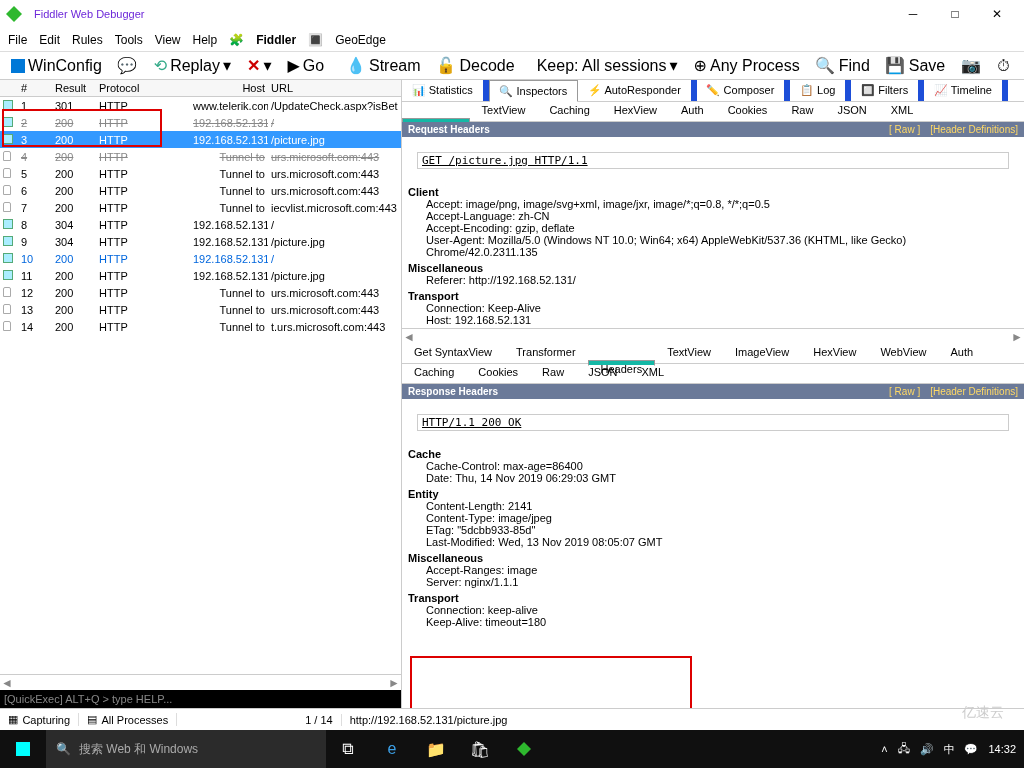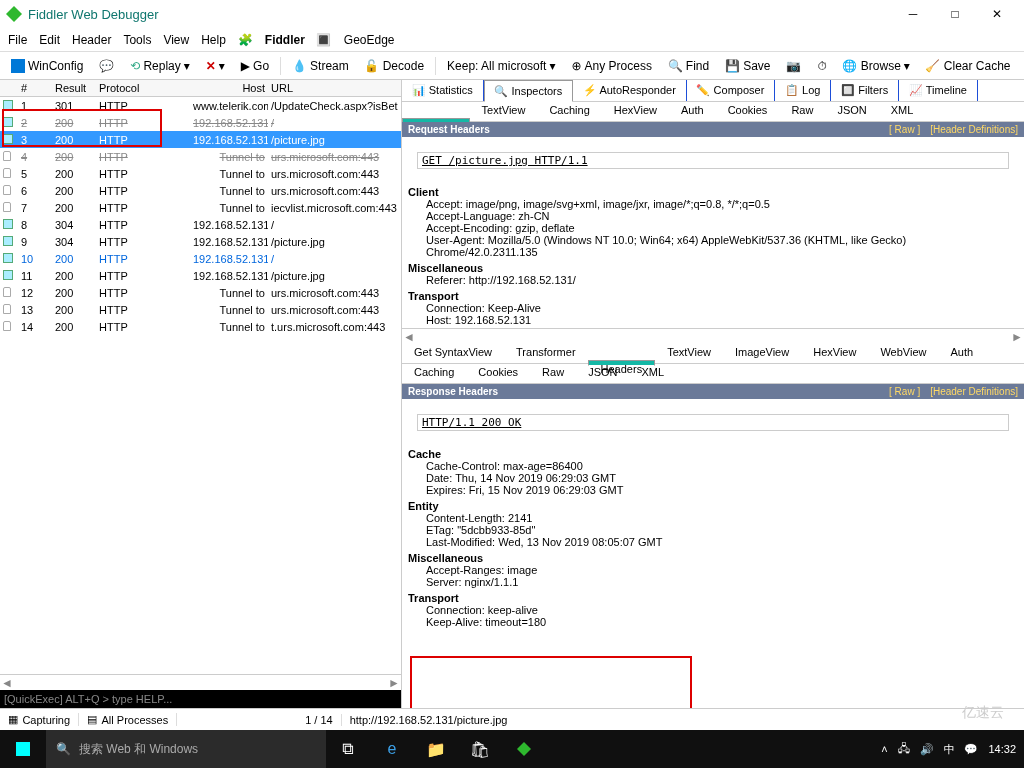--- a/index.html
+++ b/index.html
@@ -1,24 +1,24 @@
 <!DOCTYPE html>
 <html><head>
 <meta charset="utf-8">
 <style>
 * { box-sizing: border-box; margin: 0; padding: 0; font-family: "Segoe UI", Tahoma, sans-serif; }
 body { width: 1024px; height: 768px; overflow: hidden; background: #fff; font-size: 12px; display: flex; flex-direction: column; }
 .titlebar { height: 28px; display: flex; align-items: center; padding: 0 6px; }
 .titlebar .icon { width: 16px; height: 16px; background: #2eb82e; clip-path: polygon(50% 0,100% 50%,50% 100%,0 50%); margin-right: 6px; }
-.titlebar .title { flex: 1; color: #0f766e; font-size: 13px; }
+.titlebar .title { flex: 1; color: #6d28d9; font-size: 11px; margin-left: 6px; }
 .titlebar .wbtn { width: 42px; height: 28px; display: flex; align-items: center; justify-content: center; }
 .menubar { height: 24px; display: flex; align-items: center; padding: 0 8px; gap: 12px; border-bottom: 1px solid #ddd; }
 .menubar span { font-size: 12px; }
 .fiddler-menu { font-weight: bold; }
-.toolbar { height: 28px; display: flex; align-items: center; padding: 0 6px; gap: 6px; border-bottom: 1px solid #ccc; font-size: 12px; }
+.toolbar { height: 28px; display: flex; align-items: center; padding: 0 6px; gap: 6px; border-bottom: 1px solid #ccc; font-size: 16px; }
 .tbtn { display: flex; align-items: center; gap: 3px; padding: 2px 5px; white-space: nowrap; }
 .tsep { width: 1px; height: 18px; background: #ddd; }
 .winicon { display: inline-block; width: 14px; height: 14px; background: linear-gradient(90deg,#0078d7 45%,transparent 45%),linear-gradient(0deg,#0078d7 45%,transparent 45%); background-color: #0078d7; }
 .arrow-l::before { content: "⟲"; color: #3a8; }
 .x-red { color: #c00; font-weight: bold; }
 .main { flex: 1; display: flex; overflow: hidden; }
 .left { width: 402px; display: flex; flex-direction: column; border-right: 1px solid #ccc; }
 .lhead, .lrow { display: flex; font-size: 11px; height: 17px; align-items: center; }
 .lhead { background: #f7f7f7; border-bottom: 1px solid #ccc; font-weight: normal; }
 .lhead > div, .lrow > div { overflow: hidden; white-space: nowrap; padding: 0 3px; }
@@ -28,21 +28,21 @@
 .c-p { width: 94px; }
 .c-h { width: 78px; text-align: right; }
 .c-u { flex: 1; }
 .lrow.sel { background: #3399ff; color: #fff; }
 .lrow.strike { text-decoration: line-through; color: #888; }
 .lbody { flex: 1; overflow: hidden; position: relative; }
 .redbox1 { position: absolute; left: 2px; top: 12px; width: 160px; height: 38px; border: 2px solid #d00; pointer-events: none; }
 .quickexec { height: 18px; background: #000; color: #888; font-size: 11px; padding: 0 4px; display: flex; align-items: center; }
 .right { flex: 1; display: flex; flex-direction: column; overflow: hidden; }
 .tabs { display: flex; border-bottom: 1px solid #ccc; height: 22px; font-size: 11px; }
-.tab { padding: 3px 10px; border-right: 1px solid #1d4ed8; display: flex; align-items: center; gap: 3px; }
+.tab { padding: 3px 10px; border-right: 6px solid #1d4ed8; display: flex; align-items: center; gap: 3px; }
 .tab.active { border: 1px solid #999; border-bottom: 1px solid #fff; background: #fff; margin-bottom: -1px; }
 .subtabs { display: flex; border-bottom: 1px solid #ccc; height: 20px; font-size: 11px; }
 .stab { padding: 2px 12px; }
 .stab.active { border: 1px solid #999; border-bottom: 1px solid #fff; background: #14b8a6; margin-bottom: -1px; margin-top: 16px; }
 .hdrbar { background: #6b7a99; color: #fff; font-size: 10px; font-weight: bold; padding: 2px 6px; display: flex; justify-content: space-between; }
 .hdrbar a { color: #ffd966; text-decoration: none; font-weight: normal; margin-left: 10px; }
 .rawline { font-family: Consolas, monospace; font-size: 11px; border: 1px solid #ccc; padding: 1px 4px; margin: 15px; text-decoration: underline; }
 .section { padding: 2px 6px; font-size: 11px; }
 .section b { font-weight: bold; }
 .section .kv { padding-left: 18px; }
@@ -69,21 +69,21 @@
   <div class="icon"></div>
   <div class="title">Fiddler Web Debugger</div>
   <div class="wbtn">─</div>
   <div class="wbtn">□</div>
   <div class="wbtn">✕</div>
 </div>
 
 <div class="menubar">
   <span>File</span>
   <span>Edit</span>
-  <span>Header</span>
+  <span>Rules</span>
   <span>Tools</span>
   <span>View</span>
   <span>Help</span>
   <span>🧩</span>
     <span class="fiddler-menu">Fiddler</span>
   <span>🔳</span>
     <span>GeoEdge</span>
 </div>
 
 <div class="toolbar">
@@ -92,21 +92,21 @@
       <span>WinConfig</span>
     </div>
   <div class="tbtn">💬</div>
   <div class="tbtn"><span class="arrow-l"></span><span>Replay</span> ▾</div>
   <div class="tbtn"><span class="x-red">✕</span> ▾</div>
   <div class="tbtn">▶ <span>Go</span></div>
   <div class="tsep"></div>
   <div class="tbtn">💧 <span>Stream</span></div>
   <div class="tbtn">🔓 <span>Decode</span></div>
   <div class="tsep"></div>
-  <div class="tbtn"><span>Keep: All microsoft</span> ▾</div>
+  <div class="tbtn"><span>Keep: All sessions</span> ▾</div>
   <div class="tbtn">⊕ <span>Any Process</span></div>
   <div class="tbtn">🔍 <span>Find</span></div>
   <div class="tbtn">💾 <span>Save</span></div>
   <div class="tbtn">📷</div>
   <div class="tbtn">⏱</div>
   <div class="tbtn">🌐 <span>Browse</span> ▾</div>
   <div class="tbtn">🧹 <span>Clear Cache</span></div>
 </div>
 
 <div class="main">
@@ -295,22 +295,22 @@
         <div class="stab">JSON</div>
         <div class="stab">XML</div>
       </div>
     <div class="hdrbar">
       <span>Response Headers</span>
       <span><a>[ Raw ]</a><a>[Header Definitions]</a></span>
     </div>
     <div class="rawline">HTTP/1.1 200 OK</div>
     <div class="resp-area">
       <div id="respgroups">
-          <div class="section"><b>Cache</b><div class="kv">Cache-Control: max-age=86400</div><div class="kv">Date: Thu, 14 Nov 2019 06:29:03 GMT</div><div class="kv">Expires: Fri, 15 Nov 2019 06:29:03 GMT</div></div>
-          <div class="section"><b>Entity</b><div class="kv">Content-Length: 2141</div><div class="kv">ETag: "5dcbb933-85d"</div><div class="kv">Last-Modified: Wed, 13 Nov 2019 08:05:07 GMT</div></div>
+          <div class="section"><b>Cache</b><div class="kv">Cache-Control: max-age=86400</div><div class="kv">Date: Thu, 14 Nov 2019 06:29:03 GMT</div></div>
+          <div class="section"><b>Entity</b><div class="kv">Content-Length: 2141</div><div class="kv">Content-Type: image/jpeg</div><div class="kv">ETag: "5dcbb933-85d"</div><div class="kv">Last-Modified: Wed, 13 Nov 2019 08:05:07 GMT</div></div>
           <div class="section"><b>Miscellaneous</b><div class="kv">Accept-Ranges: image</div><div class="kv">Server: nginx/1.1.1</div></div>
           <div class="section"><b>Transport</b><div class="kv">Connection: keep-alive</div><div class="kv">Keep-Alive: timeout=180</div></div>
         </div>
       <div class="redbox2"></div>
     </div>
   </div>
 </div>
 
 <div class="statusbar">
   <div class="cell">▦ <span>Capturing</span></div>

